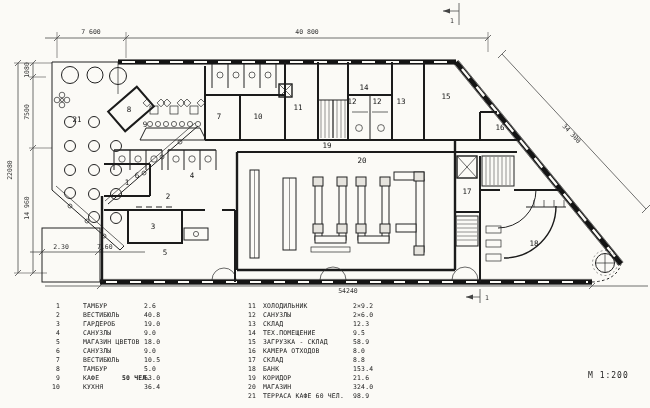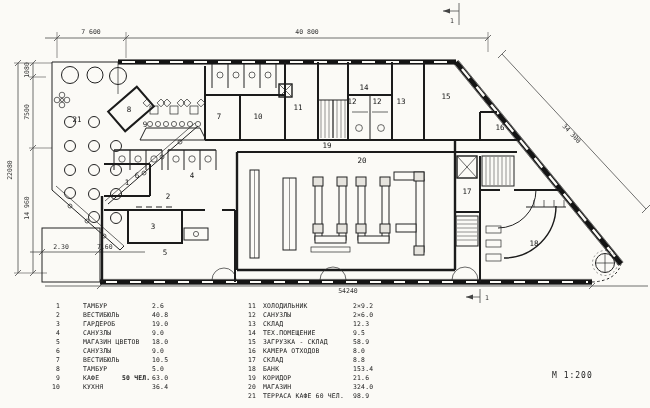--- a/index.html
+++ b/index.html
@@ -23,23 +23,23 @@
   .fxd{stroke:#222;stroke-width:1;fill:#e6e4de}
   
   .legend-col{position:absolute;top:302px;}
   .legend-col.col1{left:46px;width:192px;}
   .legend-col.col2{left:242px;width:210px;}
   .lrow{position:relative;height:9px;font-size:6.4px;letter-spacing:.2px;white-space:nowrap;}
   .lrow span{position:absolute;top:0;}
   .lnum{left:0;width:14px;text-align:right;}
   .col1 .lname{left:37px;}  .col2 .lname{left:21px;}
   .col1 .lnote{left:76px;font-weight:bold;}  .col2 .lnote{left:108px;}
-  .lrow .larea{left:106px;}
+  .lrow .larea{left:98px;}
   .col2 .larea{left:111px;text-align:center;}
-  .scale{position:absolute;left:552px;top:371px;font-size:8px;letter-spacing:1px;color:#222;}
+  .scale{position:absolute;left:588px;top:371px;font-size:8px;letter-spacing:1px;color:#222;}
 </style>
 </head>
 <body>
 
 <div class="sheet">
 
 <svg viewBox="0 0 650 408" width="650" height="408">
 
   <g>
 

